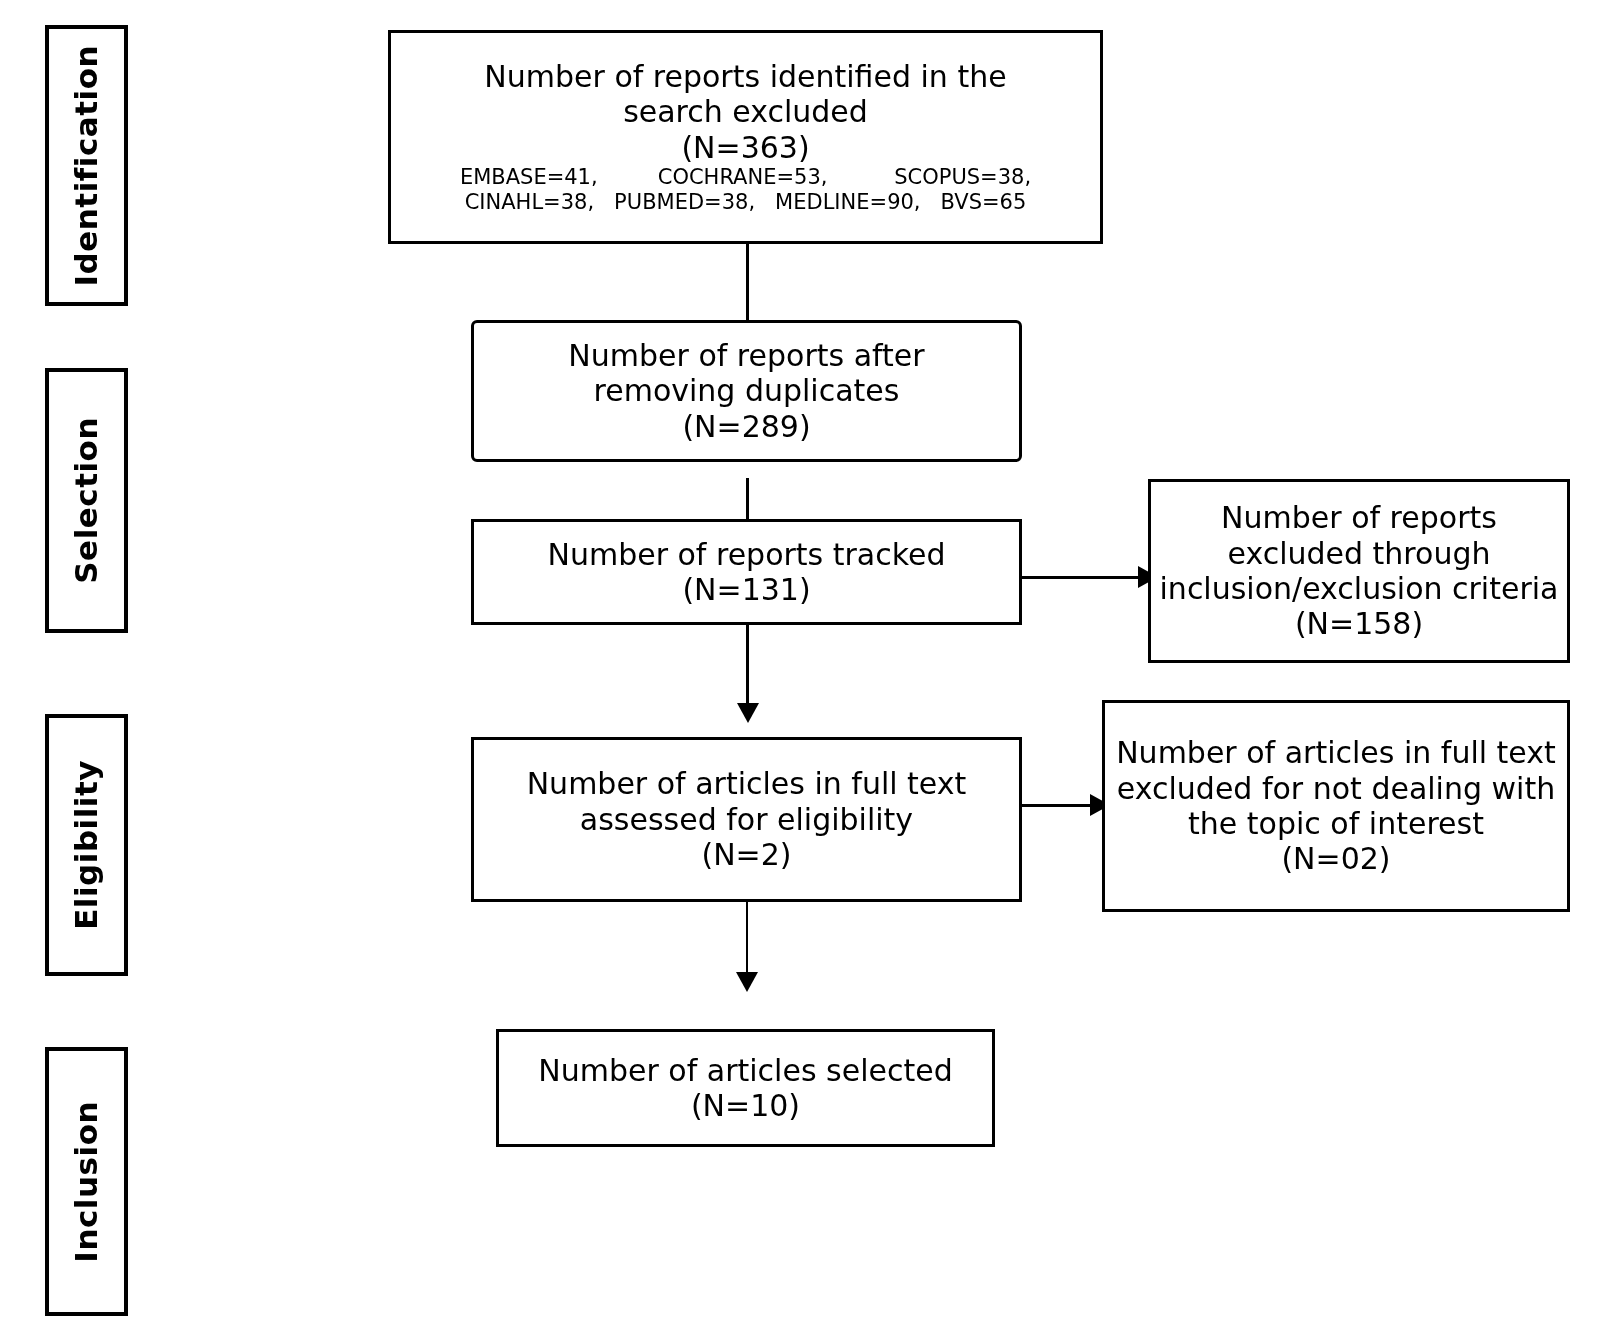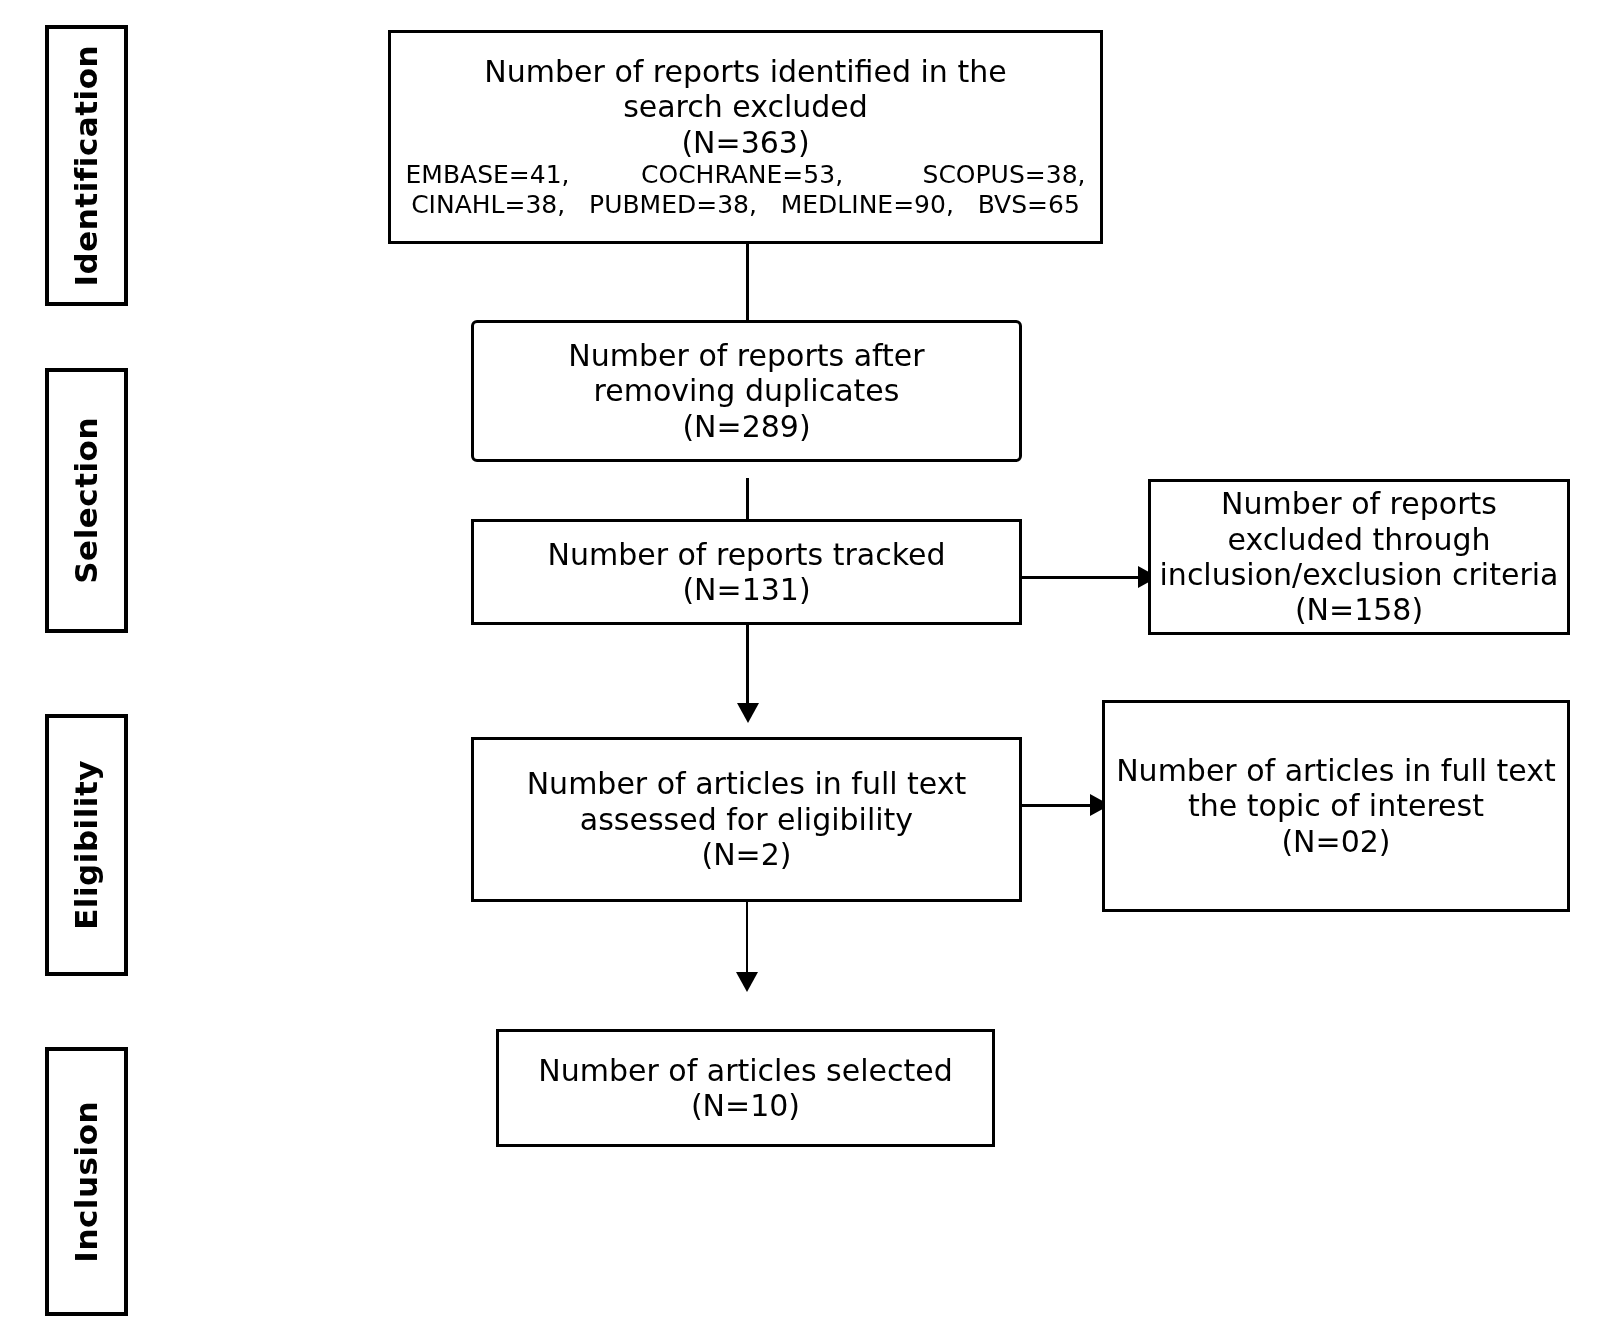--- a/index.html
+++ b/index.html
@@ -55,21 +55,21 @@
     display: block;
     white-space: nowrap;
     line-height: 1.18;
   }
   .fs30 { font-size: 30px; }
 
   
   .db-row {
     display: block;
     white-space: pre;
-    font-size: 25px;
+    font-size: 21px;
     line-height: 1.2;
   }
 
   
   .vline {
     position: absolute;
     background: #000000;
     width: 3px;
   }
   .hline {
@@ -134,41 +134,42 @@
   <div class="vline" style="left:746px; top:478px; height:42px;"></div>
 
   <div class="flow-box" style="left:471px; top:519px; width:551px; height:106px;">
     <span class="line fs30">Number of reports tracked</span>
     <span class="line fs30">(N=131)</span>
   </div>
 
   <div class="hline" style="left:1022px; top:576px; width:118px;"></div>
   <div class="arrow-right" style="left:1138px; top:566px;"></div>
 
-  <div class="flow-box" style="left:1148px; top:479px; width:422px; height:156px;">
+  <div class="flow-box" style="left:1148px; top:479px; width:422px; height:184px;">
     <span class="line fs30">Number of reports</span>
     <span class="line fs30">excluded through</span>
     <span class="line fs30">inclusion/exclusion criteria</span>
     <span class="line fs30">(N=158)</span>
   </div>
 
   <div class="vline" style="left:746px; top:625px; height:82px;"></div>
   <div class="arrow-down" style="left:737px; top:703px;"></div>
 
   <div class="flow-box" style="left:471px; top:737px; width:551px; height:165px;">
     <span class="line fs30">Number of articles in full text</span>
     <span class="line fs30">assessed for eligibility</span>
     <span class="line fs30">(N=2)</span>
   </div>
 
   <div class="hline" style="left:1022px; top:804px; width:70px;"></div>
   <div class="arrow-right" style="left:1090px; top:794px;"></div>
 
   <div class="flow-box" style="left:1102px; top:700px; width:468px; height:212px;">
     <span class="line fs30">Number of articles in full text</span>
+    <span class="line fs30">excluded for not dealing with</span>
     <span class="line fs30">the topic of interest</span>
     <span class="line fs30">(N=02)</span>
   </div>
 
   <div class="vline" style="left:746px; top:902px; width:2px; height:77px;"></div>
   <div class="arrow-down" style="left:736px; top:972px;"></div>
 
   <div class="flow-box" style="left:496px; top:1029px; width:499px; height:118px;">
     <span class="line fs30">Number of articles selected</span>
     <span class="line fs30">(N=10)</span>

